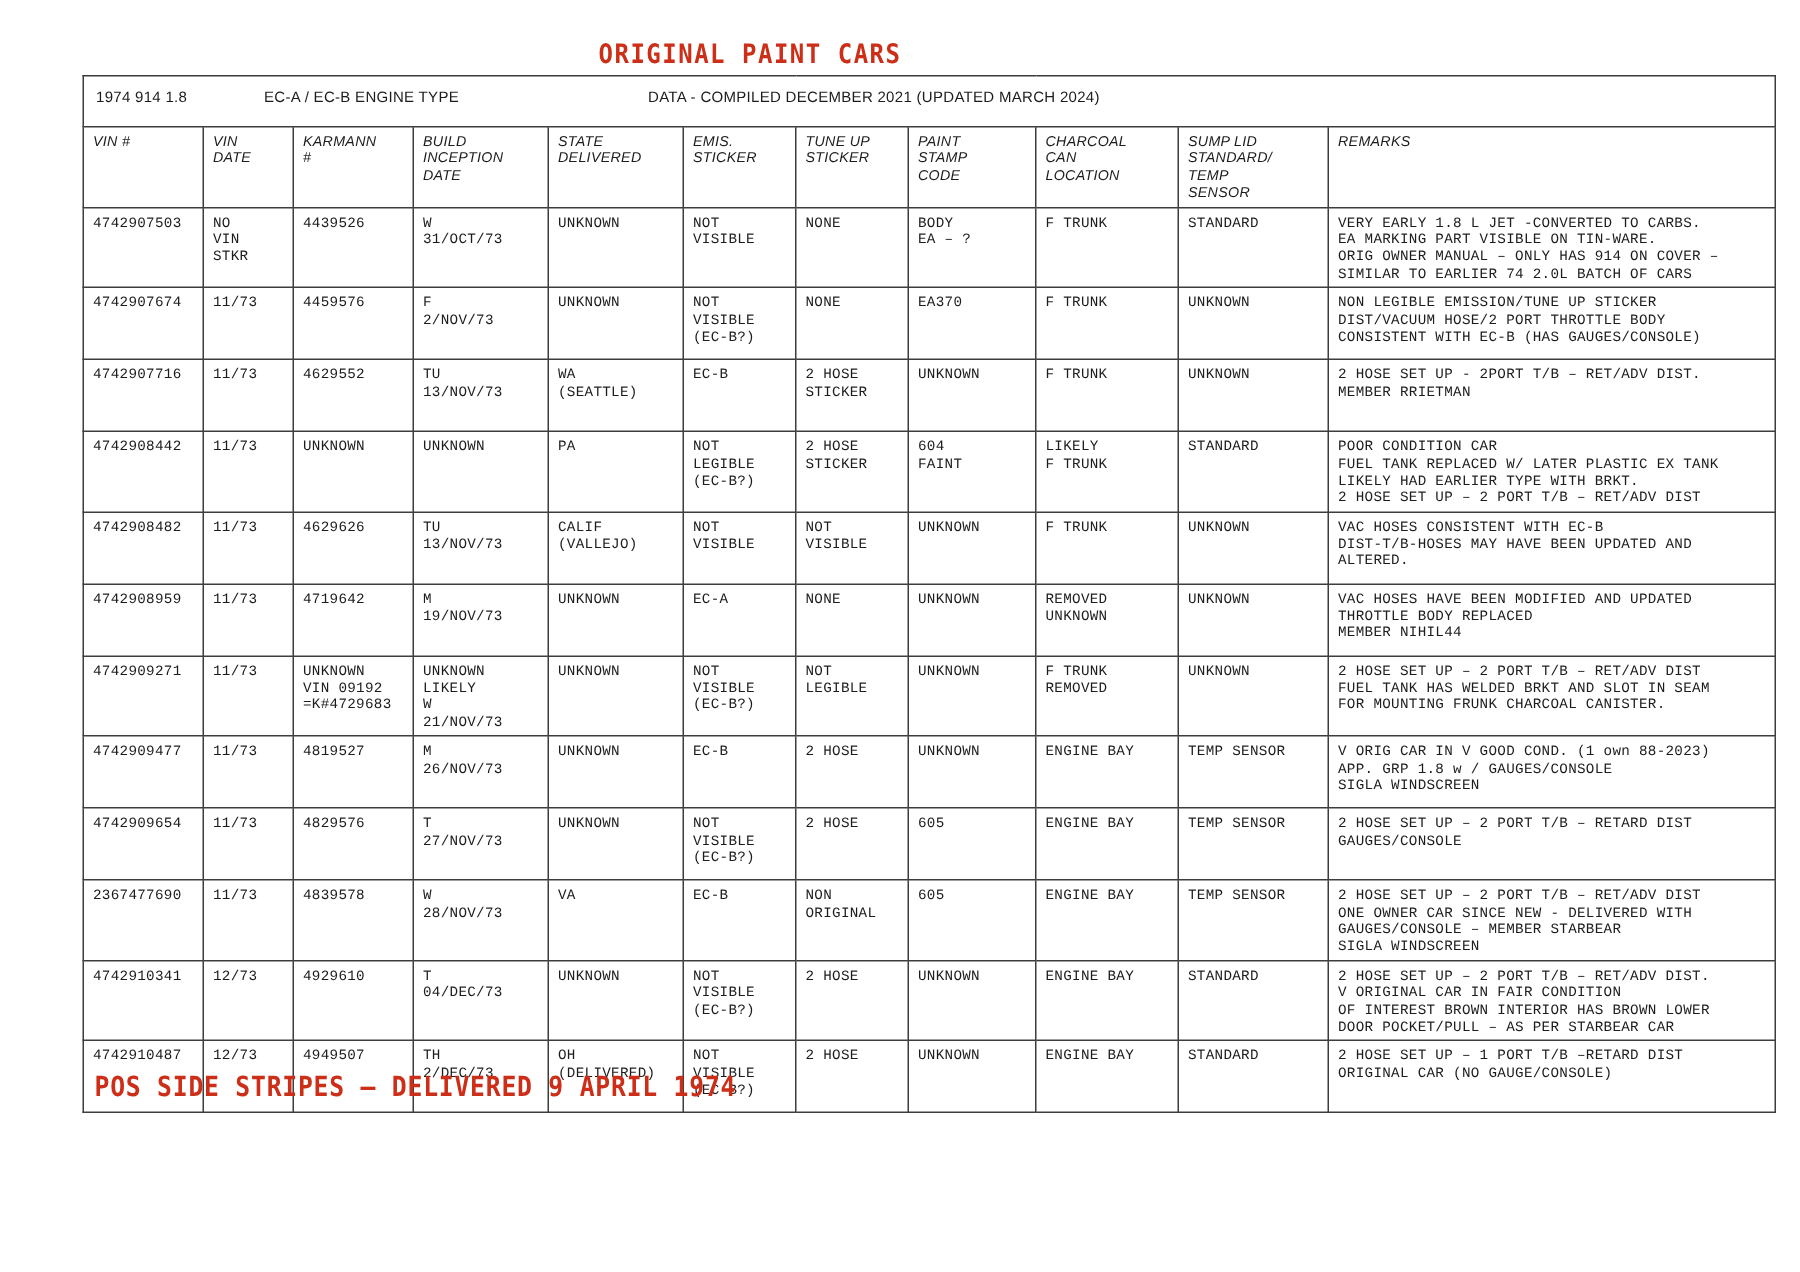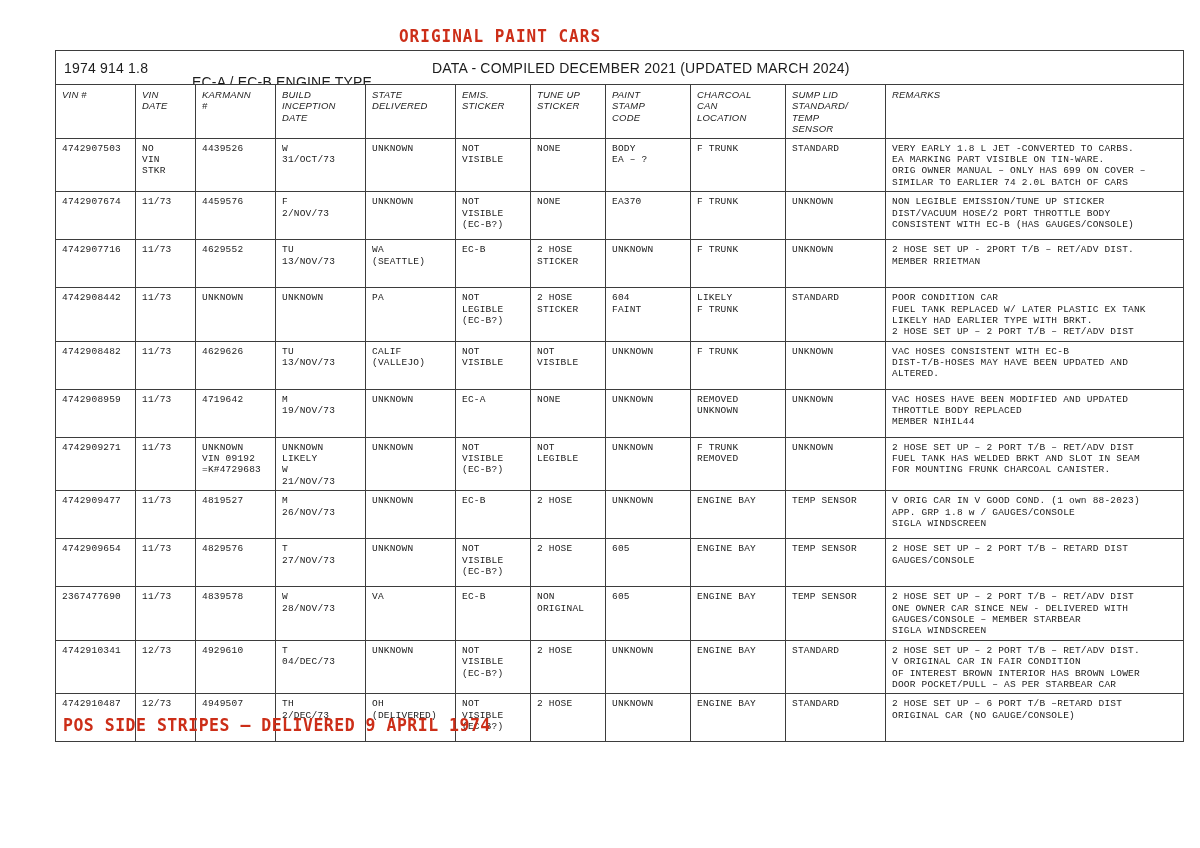--- a/index.html
+++ b/index.html
@@ -39,26 +39,26 @@
     font-size:9.5px;
     line-height:1.2;
     font-weight:normal;
     white-space:pre-line;
     letter-spacing:0.2px;
     overflow:hidden;
   }
   tr.meta-row td {
     height:26px;
     position:relative;
-    font-size:14px;
+    font-size:10px;
     white-space:nowrap;
   }
   .meta-item { position:absolute; top:9px; }
   .meta-model { left:8px; }
-  .meta-engine { left:136px;margin-top:14px; }
+  .meta-engine { left:120px; }
   .meta-compiled { left:336px;padding-left:40px; }
   thead tr.header-row th { height:42px;font-style:italic; }
   tbody tr { height:48px;font-family:Liberation Mono, monospace; }
   .annotation {
     position:absolute;
     left:63px; top:714px;
     font-family:"DejaVu Sans Mono", monospace;
     font-weight:bold;
     font-size:16.5px;
     letter-spacing:0.5px;
@@ -136,21 +136,21 @@
           <td>UNKNOWN</td>
           <td>NOT
 VISIBLE</td>
           <td>NONE</td>
           <td>BODY
 EA – ?</td>
           <td>F TRUNK</td>
           <td>STANDARD</td>
           <td>VERY EARLY 1.8  L JET -CONVERTED TO CARBS.
 EA MARKING PART VISIBLE ON TIN-WARE.
-ORIG OWNER MANUAL – ONLY HAS 699 ON COVER –
+ORIG OWNER MANUAL – ONLY HAS 914 ON COVER –
 SIMILAR TO EARLIER 74 2.0L BATCH OF CARS</td>
         </tr>
         <tr>
           <td>4742907674</td>
           <td>11/73</td>
           <td>4459576</td>
           <td>F
 2/NOV/73</td>
           <td>UNKNOWN</td>
           <td>NOT
@@ -340,20 +340,20 @@
 2/DEC/73</td>
           <td>OH
 (DELIVERED)</td>
           <td>NOT
 VISIBLE
 (EC-B?)</td>
           <td>2 HOSE</td>
           <td>UNKNOWN</td>
           <td>ENGINE BAY</td>
           <td>STANDARD</td>
-          <td>2 HOSE SET UP – 6 PORT T/B –RETARD DIST
+          <td>2 HOSE SET UP – 1 PORT T/B –RETARD DIST
 ORIGINAL CAR (NO GAUGE/CONSOLE)</td>
         </tr>
       </tbody>
   </table>
 </div>
 
 <div class="annotation" style="color: rgb(204, 46, 24);">POS SIDE STRIPES – DELIVERED 9 APRIL 1974</div>
 
 </body></html>

